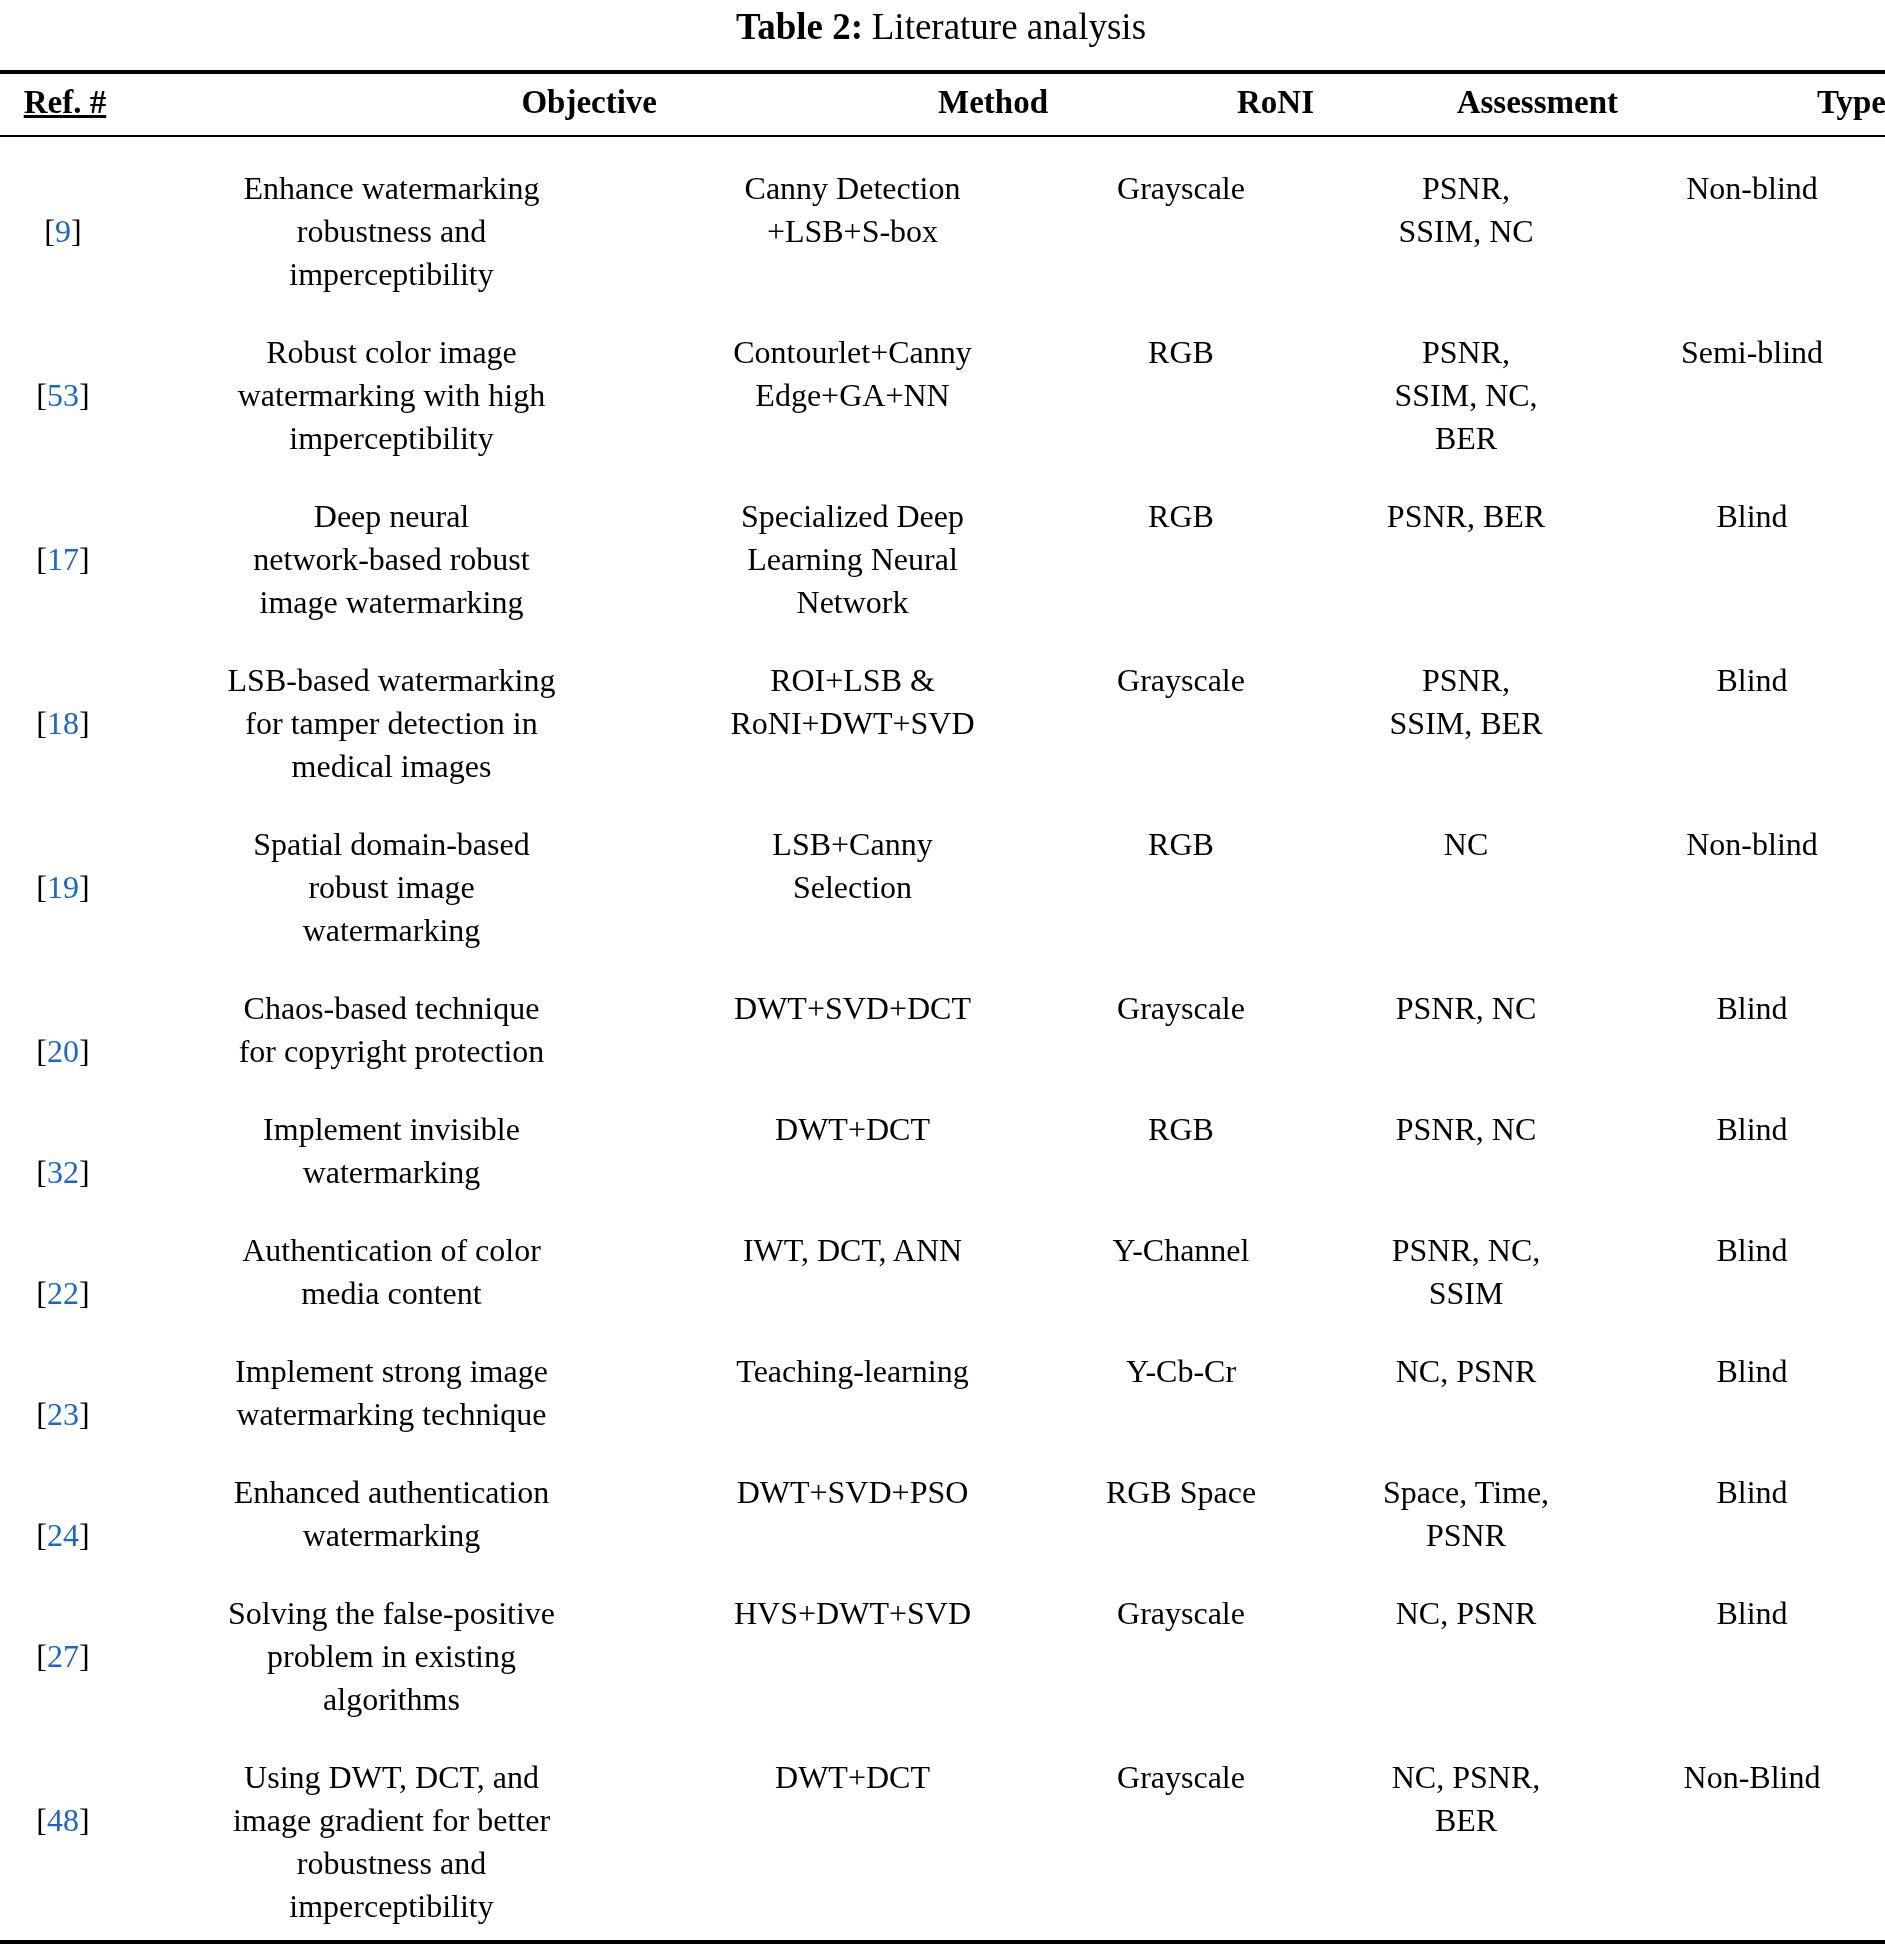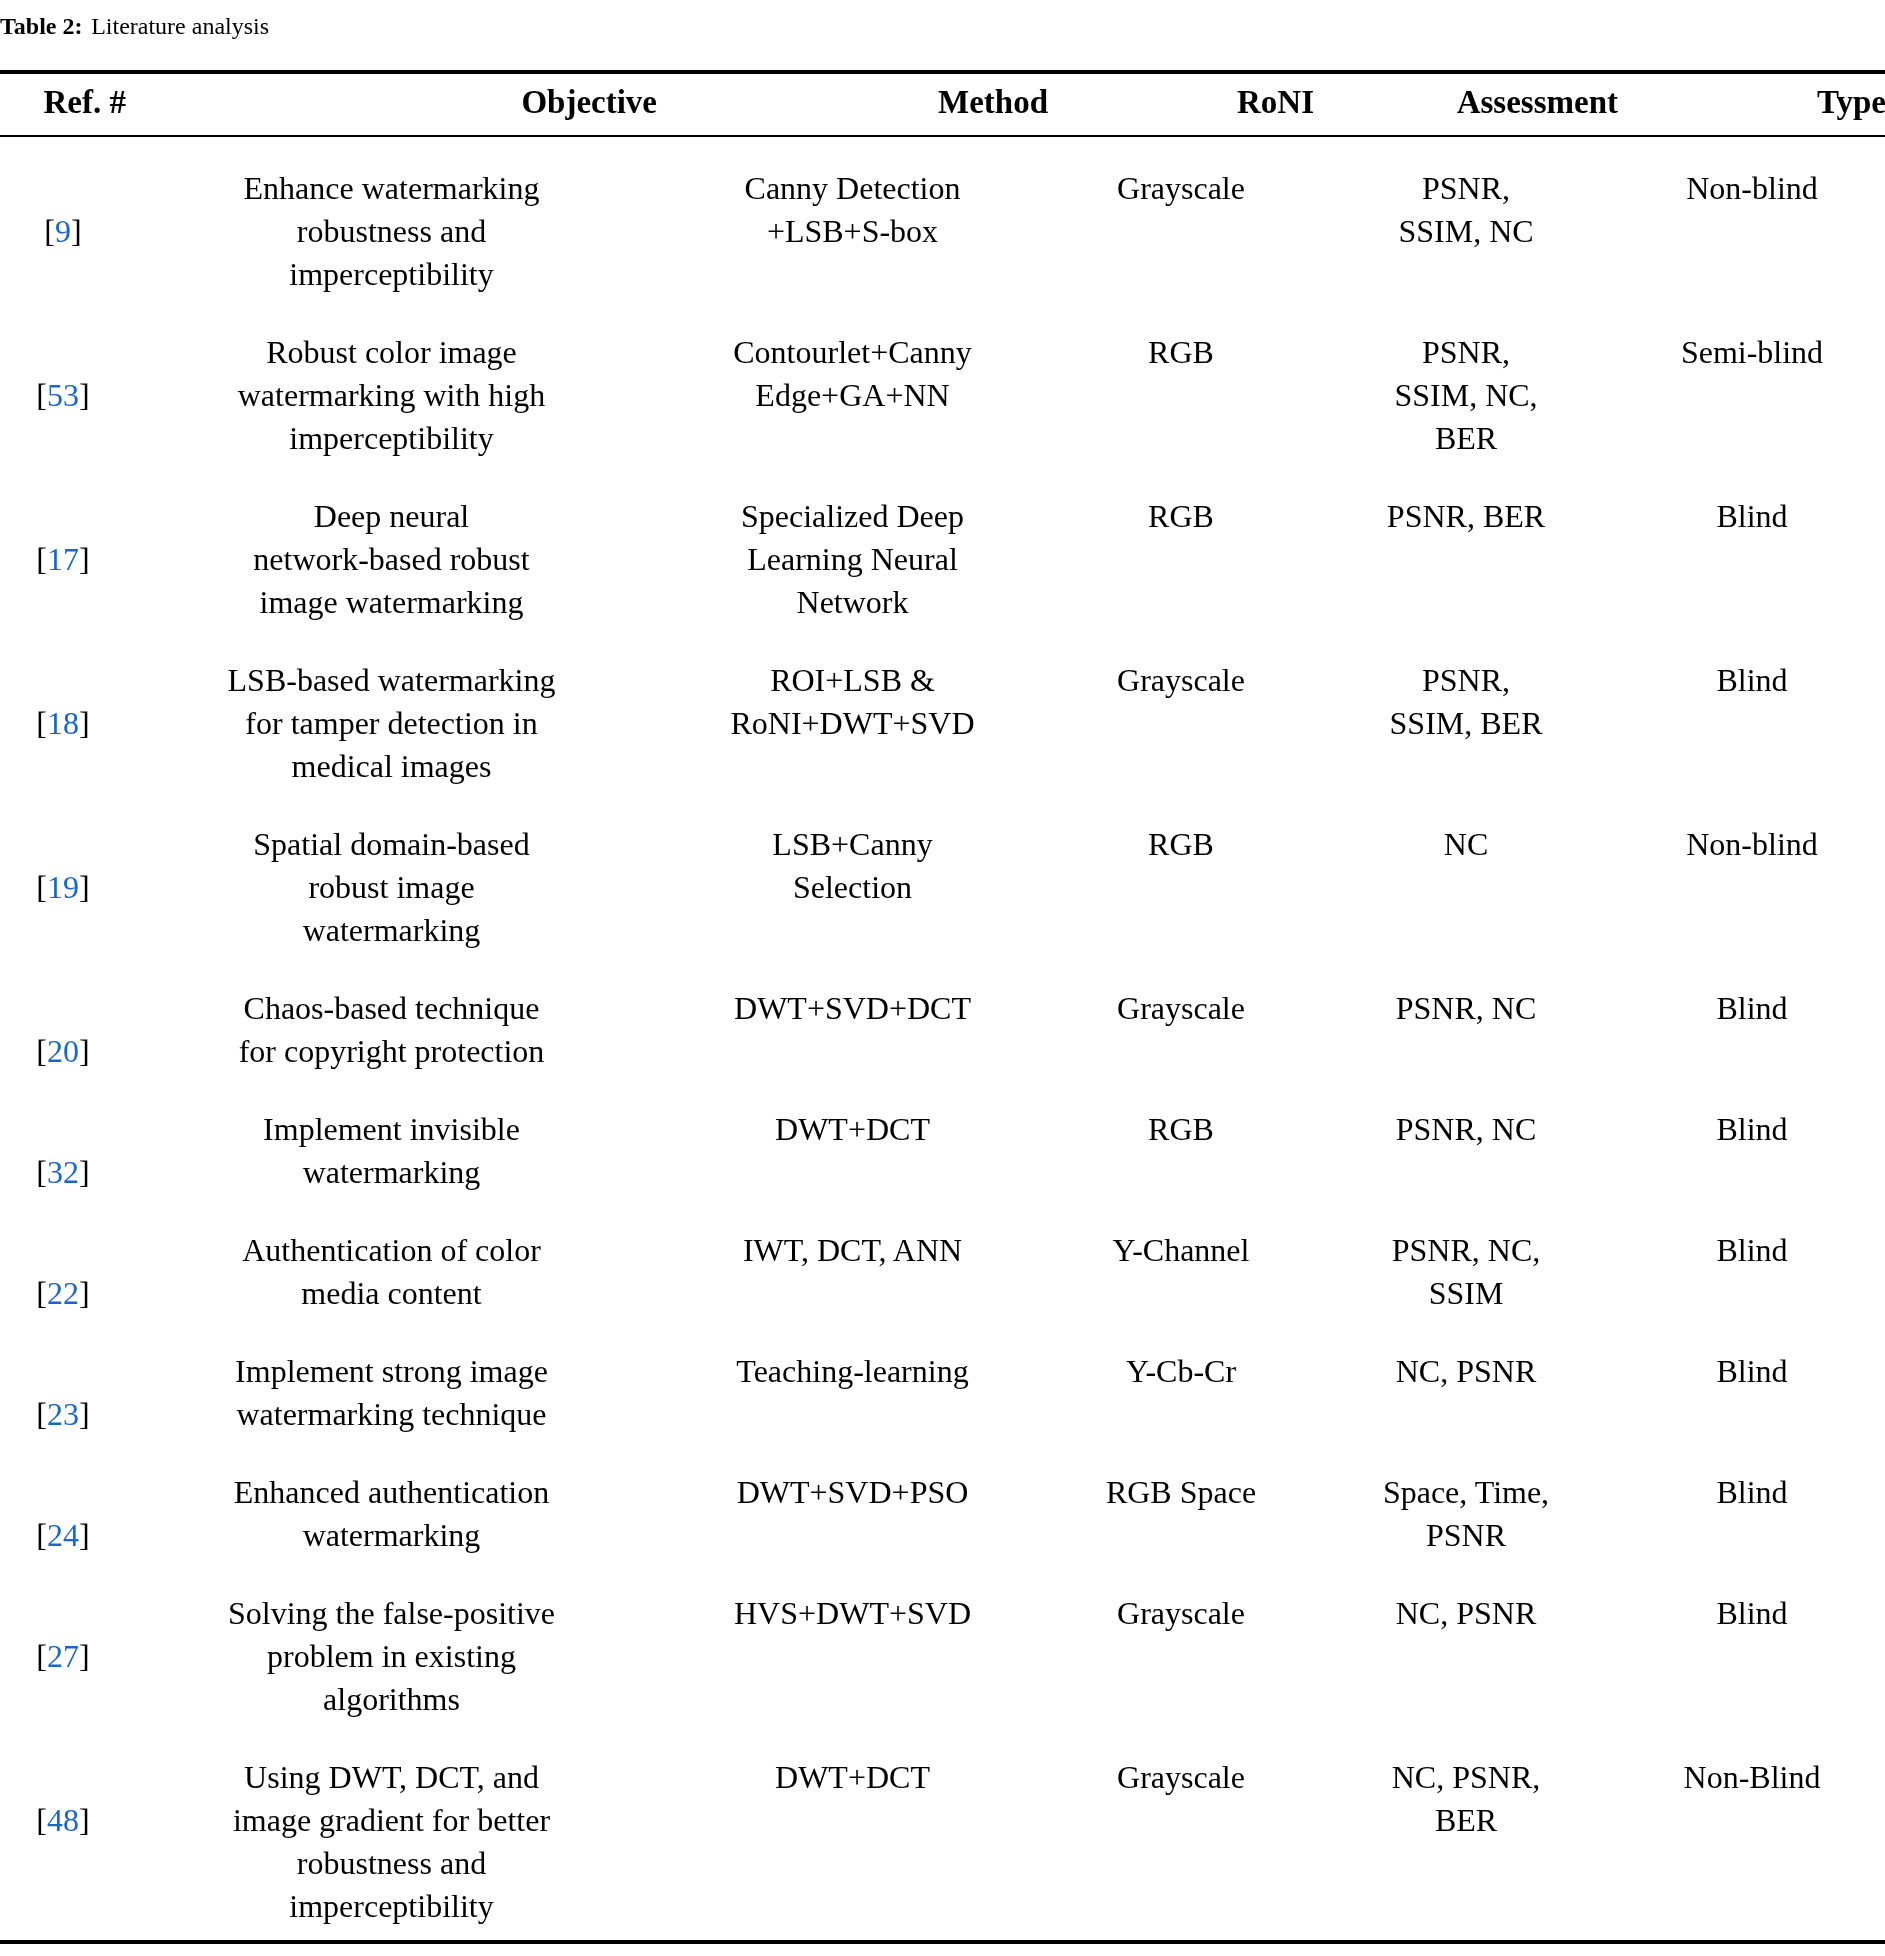--- a/index.html
+++ b/index.html
@@ -7,21 +7,22 @@
     width: 1886px;
     height: 1956px;
     background: #ffffff;
     color: #000000;
     font-family: "Liberation Serif", serif;
     box-sizing: border-box;
     padding-top: 7.7px;
     overflow: hidden;
   }
   .caption {
-    font-size: 24px;
+    text-align: center;
+    font-size: 37px;
     line-height: 37px;
     margin: 0 4px 25px 0;
   }
   .caption-label { font-weight: bold; }
   .caption-text { margin-left: 8.7px; }
 
   table.lit {
     width: 100%;
     border-collapse: collapse;
     table-layout: fixed;
@@ -29,21 +30,21 @@
     border-bottom: 4.8px solid #000;
   }
   thead th {
     font-size: 33px;
     font-weight: bold;
     line-height: 39px;
     text-align: right;
     padding: 9.7px 0 12.6px 0;
     border-bottom: 2.9px solid #000;
   }
-  thead th.col-ref { text-align: right; padding-left: 3.9px; }
+  thead th.col-ref { text-align: center; padding-left: 3.9px; text-decoration: underline; }
 
   tbody td {
     font-size: 32px;
     line-height: 43px;
     text-align: center;
     vertical-align: top;
     padding: 0 5.8px 35px 5.8px;
     white-space: pre-line;
     box-sizing: border-box;
     overflow: hidden;

